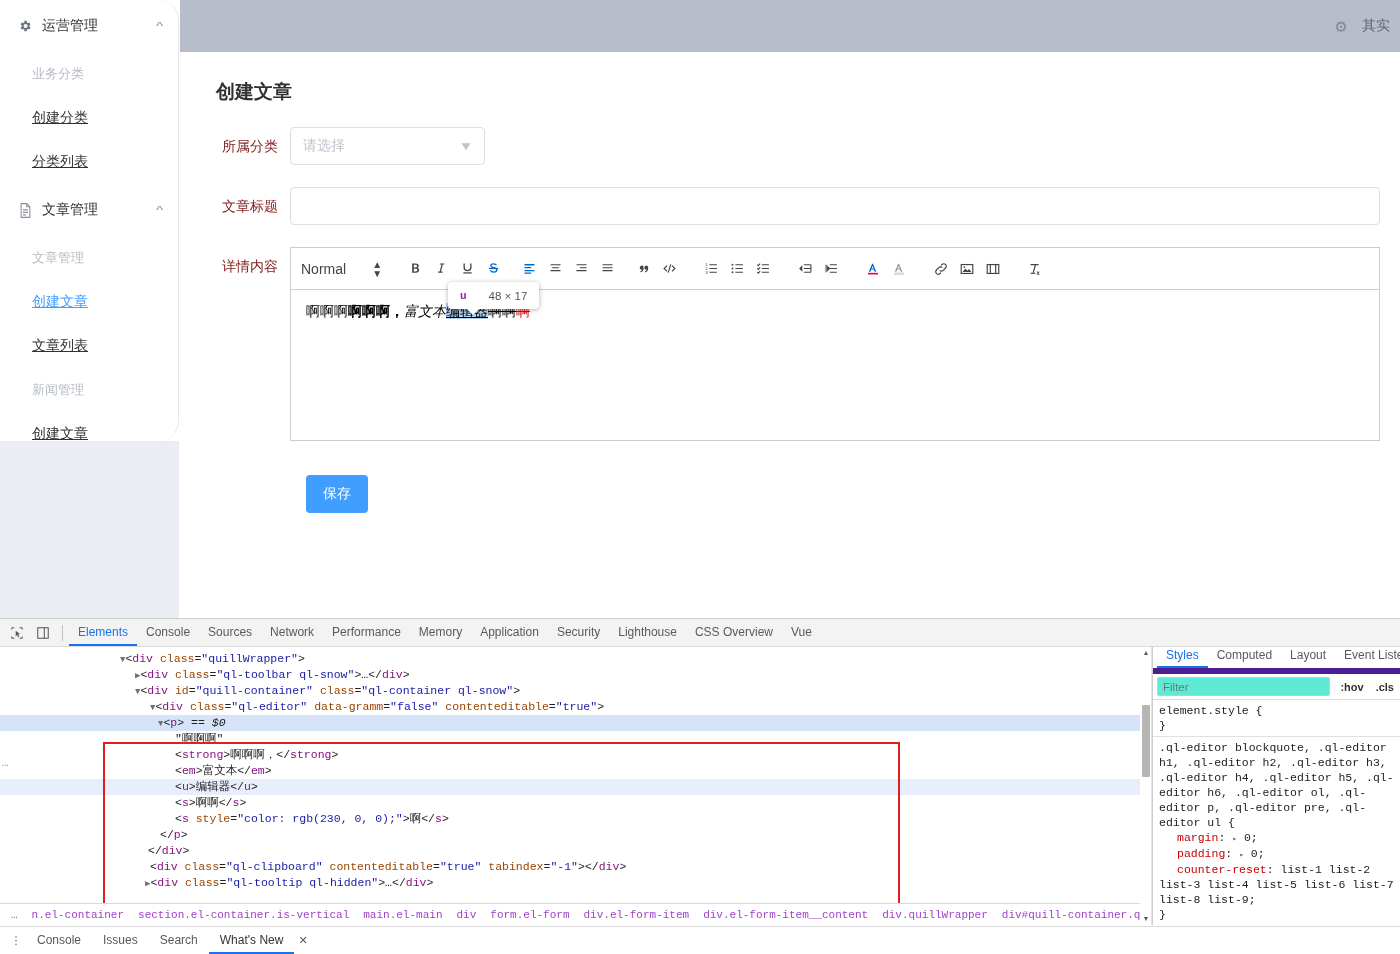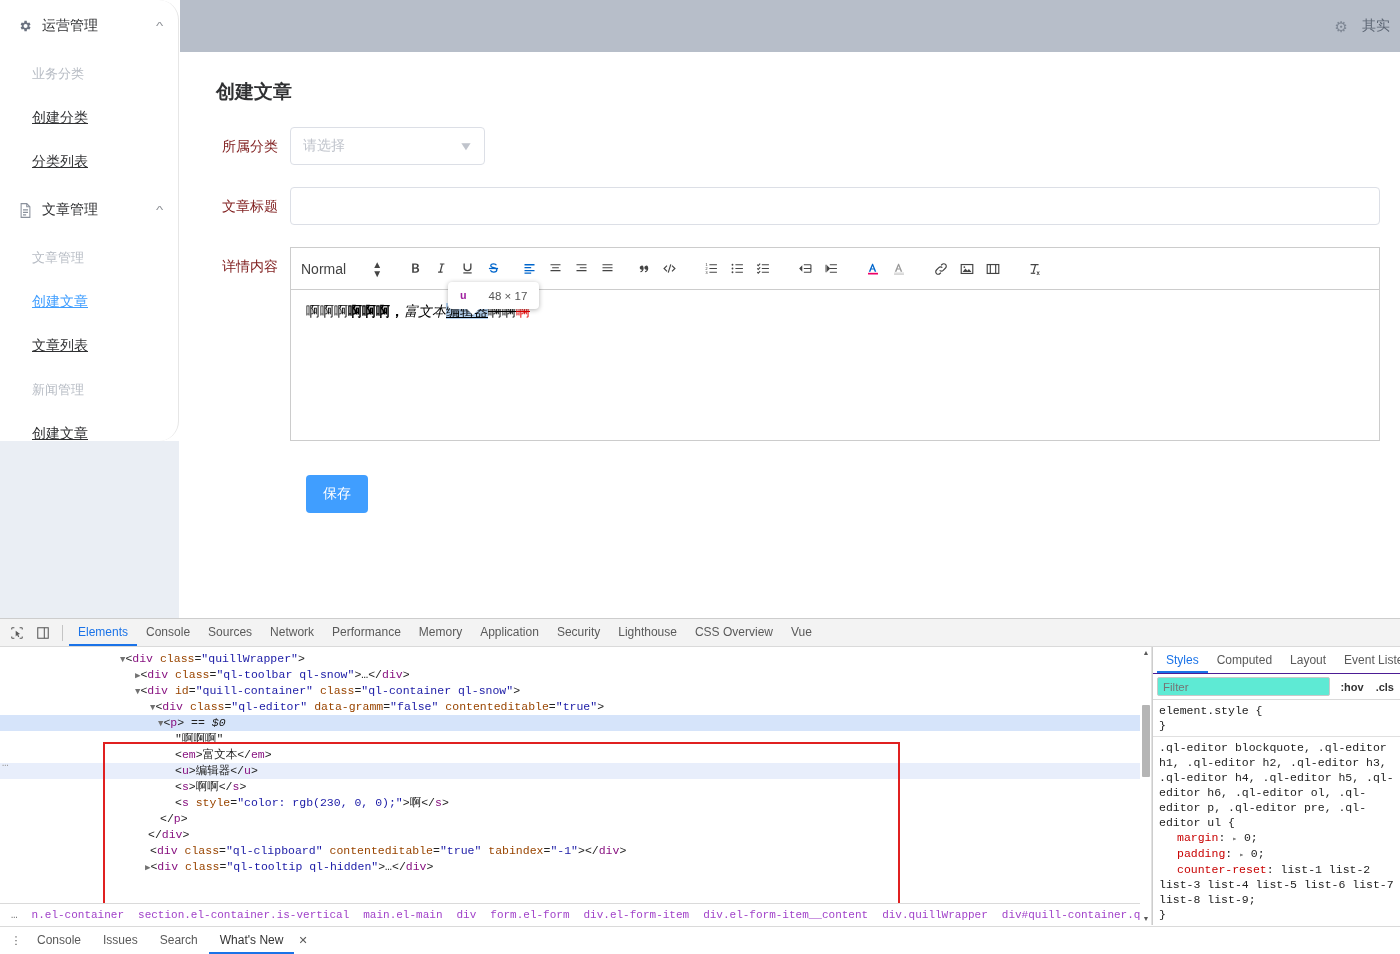--- a/index.html
+++ b/index.html
@@ -188,21 +188,21 @@
   .crumb { padding: 0 7px; white-space: nowrap; cursor: pointer; color: #a142c9; }
   .crumb.gray { color: #777; }
 
   #dt-splitter { width: 1px; background: #cdcdcd; }
   #dt-scrollcol { width: 12px; background: #fff; position: relative; border-right: 1px solid #e2e2e2; }
   .sc-arrow { position: absolute; left: 0; width: 12px; height: 12px; color: #5a5a5a; font-size: 7px; text-align: center; line-height: 12px; }
   .sc-thumb { position: absolute; left: 2px; top: 58px; width: 8px; height: 72px; background: #b5b5b5; border-radius: 1px; }
 
   #styles-pane { flex: 1; overflow: hidden; background: #fff; position: relative; }
   #styles-tabs {
-    height: 27px; display: flex; align-items: flex-end; border-bottom: 1px solid #4c1d95;
+    height: 27px; display: flex; align-items: flex-end; border-bottom: 6px solid #4c1d95;
     padding-left: 4px;
   }
   .st-tab { padding: 0 9px; height: 26px; line-height: 26px; font-size: 12px; color: #5a5a5a; cursor: pointer; white-space: nowrap; }
   .st-tab.active { color: #1a73e8; border-bottom: 2px solid #1a73e8; }
 
   #styles-filterbar {
     height: 26px; display: flex; align-items: center; border-bottom: 1px solid #dadada;
     padding: 0 4px; gap: 8px;
   }
   .filter-input {
@@ -537,20 +537,21 @@
   <div id="dt-body">
 
     <div id="dom-pane">
       <div class="dom-scroll" id="dom-lines">
           <div class="dom-line"><span style="display:inline-block;width:120px"></span><span class="tri">▼</span><span class="tk-pun">&lt;</span><span class="tk-tag">div</span> <span class="tk-attr">class</span>=<span class="tk-val">"quillWrapper"</span><span class="tk-pun">&gt;</span></div>
           <div class="dom-line"><span style="display:inline-block;width:135px"></span><span class="tri">▶</span><span class="tk-pun">&lt;</span><span class="tk-tag">div</span> <span class="tk-attr">class</span>=<span class="tk-val">"ql-toolbar ql-snow"</span><span class="tk-pun">&gt;…&lt;/</span><span class="tk-tag">div</span><span class="tk-pun">&gt;</span></div>
           <div class="dom-line"><span style="display:inline-block;width:135px"></span><span class="tri">▼</span><span class="tk-pun">&lt;</span><span class="tk-tag">div</span> <span class="tk-attr">id</span>=<span class="tk-val">"quill-container"</span> <span class="tk-attr">class</span>=<span class="tk-val">"ql-container ql-snow"</span><span class="tk-pun">&gt;</span></div>
           <div class="dom-line"><span style="display:inline-block;width:150px"></span><span class="tri">▼</span><span class="tk-pun">&lt;</span><span class="tk-tag">div</span> <span class="tk-attr">class</span>=<span class="tk-val">"ql-editor"</span> <span class="tk-attr">data-gramm</span>=<span class="tk-val">"false"</span> <span class="tk-attr">contenteditable</span>=<span class="tk-val">"true"</span><span class="tk-pun">&gt;</span></div>
           <div class="dom-line sel"><span style="display:inline-block;width:158px"></span><span class="tri">▼</span><span class="tk-pun">&lt;</span><span class="tk-tag">p</span><span class="tk-pun">&gt;</span> == <span class="tk-sel">$0</span></div>
           <div class="dom-line"><span style="display:inline-block;width:175px"></span><span class="tk-txt">"啊啊啊"</span></div>
+          <div class="dom-line"><span style="display:inline-block;width:175px"></span><span class="tk-pun">&lt;</span><span class="tk-tag">strong</span><span class="tk-pun">&gt;</span><span class="tk-txt">啊啊啊，</span><span class="tk-pun">&lt;/</span><span class="tk-tag">strong</span><span class="tk-pun">&gt;</span></div>
           <div class="dom-line"><span style="display:inline-block;width:175px"></span><span class="tk-pun">&lt;</span><span class="tk-tag">em</span><span class="tk-pun">&gt;</span><span class="tk-txt">富文本</span><span class="tk-pun">&lt;/</span><span class="tk-tag">em</span><span class="tk-pun">&gt;</span></div>
           <div class="dom-line sel2"><span style="display:inline-block;width:175px"></span><span class="tk-pun">&lt;</span><span class="tk-tag">u</span><span class="tk-pun">&gt;</span><span class="tk-txt">编辑器</span><span class="tk-pun">&lt;/</span><span class="tk-tag">u</span><span class="tk-pun">&gt;</span></div>
           <div class="dom-line"><span style="display:inline-block;width:175px"></span><span class="tk-pun">&lt;</span><span class="tk-tag">s</span><span class="tk-pun">&gt;</span><span class="tk-txt">啊啊</span><span class="tk-pun">&lt;/</span><span class="tk-tag">s</span><span class="tk-pun">&gt;</span></div>
           <div class="dom-line"><span style="display:inline-block;width:175px"></span><span class="tk-pun">&lt;</span><span class="tk-tag">s</span> <span class="tk-attr">style</span>=<span class="tk-val">"color: rgb(230, 0, 0);"</span><span class="tk-pun">&gt;</span><span class="tk-txt">啊</span><span class="tk-pun">&lt;/</span><span class="tk-tag">s</span><span class="tk-pun">&gt;</span></div>
           <div class="dom-line"><span style="display:inline-block;width:160px"></span><span class="tk-pun">&lt;/</span><span class="tk-tag">p</span><span class="tk-pun">&gt;</span></div>
           <div class="dom-line"><span style="display:inline-block;width:148px"></span><span class="tk-pun">&lt;/</span><span class="tk-tag">div</span><span class="tk-pun">&gt;</span></div>
           <div class="dom-line"><span style="display:inline-block;width:150px"></span><span class="tk-pun">&lt;</span><span class="tk-tag">div</span> <span class="tk-attr">class</span>=<span class="tk-val">"ql-clipboard"</span> <span class="tk-attr">contenteditable</span>=<span class="tk-val">"true"</span> <span class="tk-attr">tabindex</span>=<span class="tk-val">"-1"</span><span class="tk-pun">&gt;&lt;/</span><span class="tk-tag">div</span><span class="tk-pun">&gt;</span></div>
           <div class="dom-line"><span style="display:inline-block;width:145px"></span><span class="tri">▶</span><span class="tk-pun">&lt;</span><span class="tk-tag">div</span> <span class="tk-attr">class</span>=<span class="tk-val">"ql-tooltip ql-hidden"</span><span class="tk-pun">&gt;…&lt;/</span><span class="tk-tag">div</span><span class="tk-pun">&gt;</span></div>
         </div>
       <div class="dots-left">…</div>

